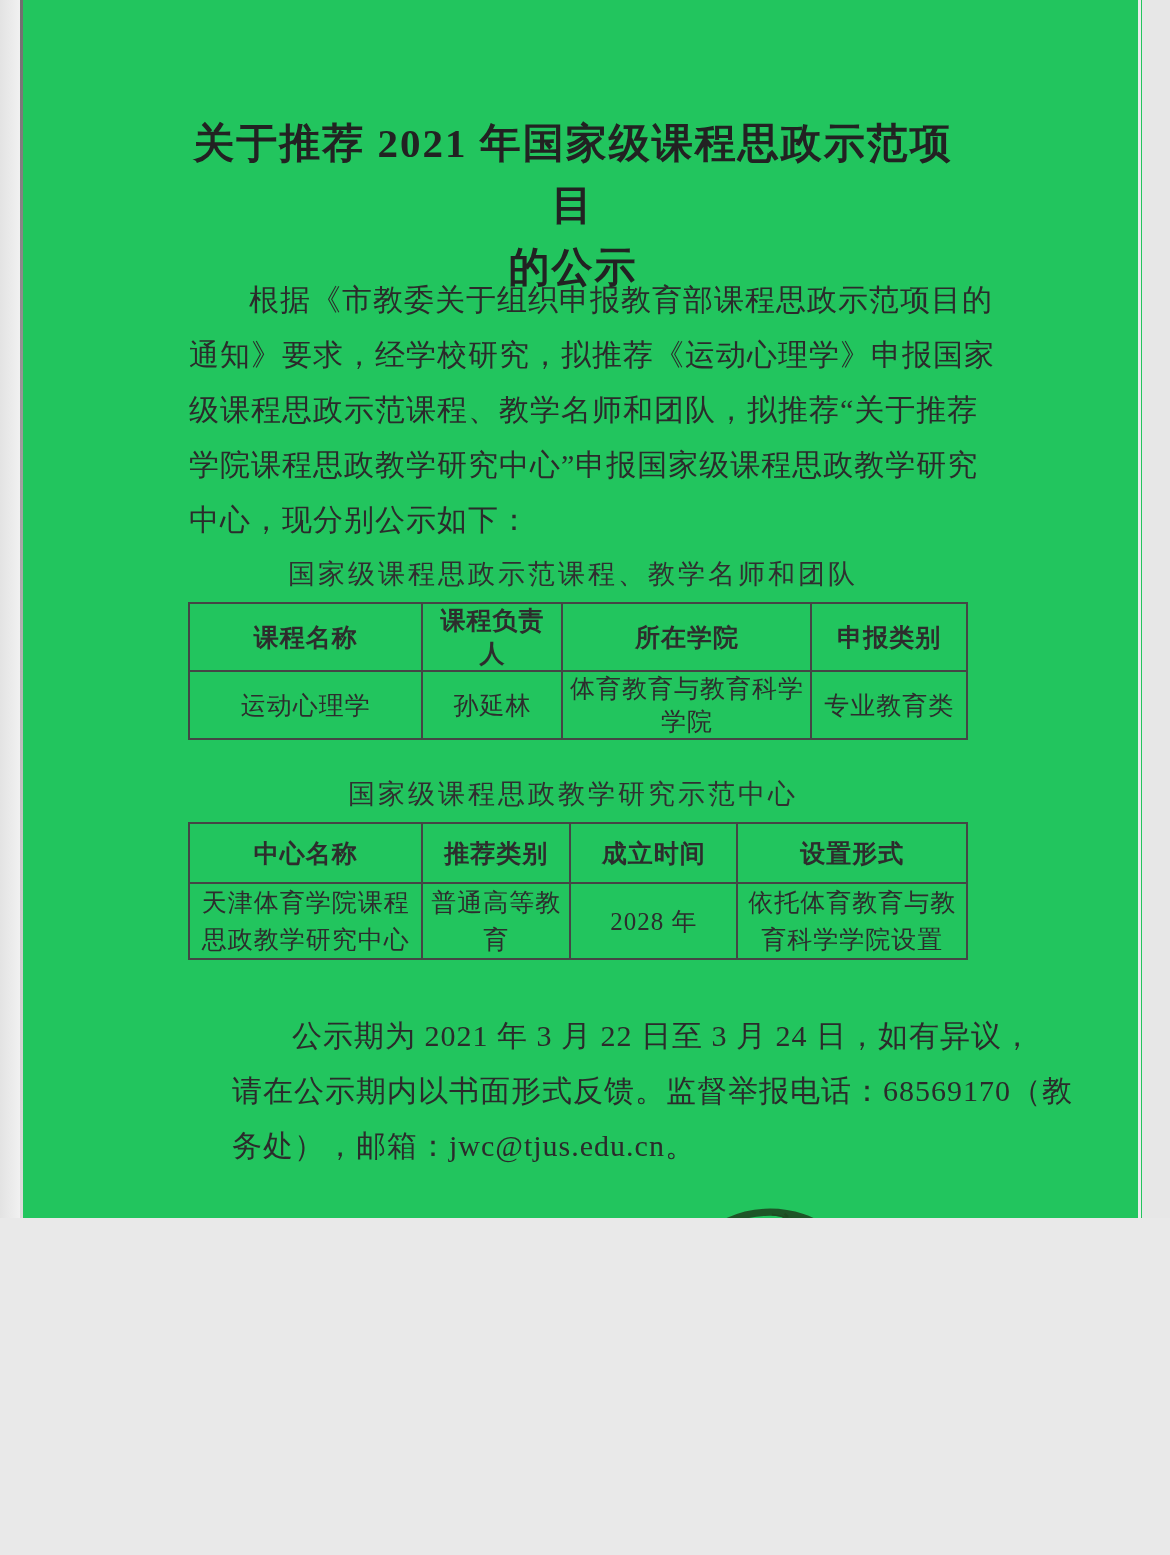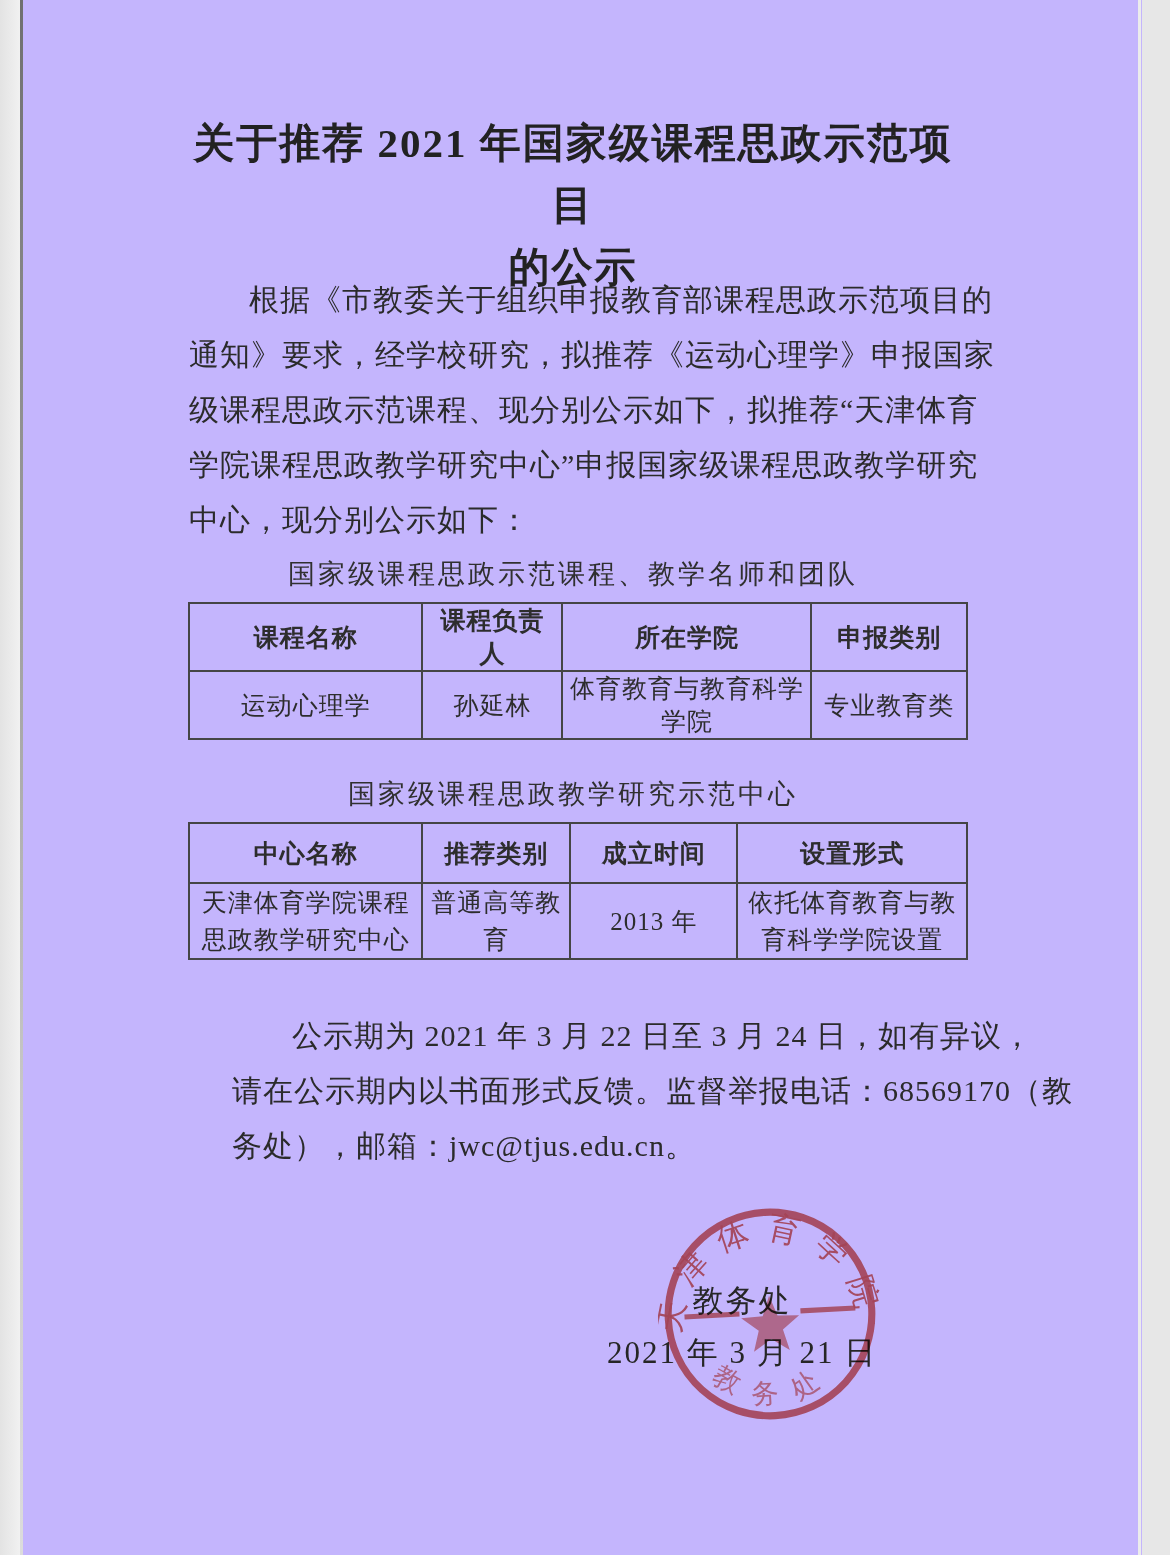--- a/index.html
+++ b/index.html
@@ -1,18 +1,18 @@
 <!DOCTYPE html>
 <html><head>
 <meta charset="utf-8">
 <style>
   html,body { margin:0; padding:0; background:#e9e9e9; }
   .page {
-    position:relative; width:1170px; height:1555px;
-    background:#c4b5fd; overflow:hidden;
+    position:relative; width:1170px; height:1218px;
+    background:#22c55e; overflow:hidden;
     font-family:"Liberation Serif","DejaVu Serif",serif;
     color:#2b2b2b;
   }
   
   .edge-left {
     position:absolute; left:0; top:0; bottom:0; width:20px;
     background:linear-gradient(to right,#e3e3e3,#f1f1f1);
   }
   .edge-left-line {
     position:absolute; left:20px; top:0; bottom:0; width:3px;
@@ -98,21 +98,21 @@
   <div class="content">
 
     <div class="title">
       <div>关于推荐 2021 年国家级课程思政示范项目</div>
       <div>的公示</div>
     </div>
 
     <div class="para para1">
       <div class="line first">根据《市教委关于组织申报教育部课程思政示范项目的</div>
       <div class="line">通知》要求，经学校研究，拟推荐《运动心理学》申报国家</div>
-      <div class="line">级课程思政示范课程、现分别公示如下，拟推荐“天津体育</div>
+      <div class="line">级课程思政示范课程、教学名师和团队，拟推荐“关于推荐</div>
       <div class="line">学院课程思政教学研究中心”申报国家级课程思政教学研究</div>
       <div class="line last">中心，现分别公示如下：</div>
     </div>
 
     <div class="table-caption caption1">国家级课程思政示范课程、教学名师和团队</div>
 
     <table class="doc-table table1">
       <colgroup>
           <col class="t1c1">
           <col class="t1c2">
@@ -151,21 +151,21 @@
           <th>中心名称</th>
           <th>推荐类别</th>
           <th>成立时间</th>
           <th>设置形式</th>
         </tr>
       </thead>
       <tbody>
         <tr>
           <td>天津体育学院课程思政教学研究中心</td>
           <td>普通高等教育</td>
-          <td>2013 年</td>
+          <td>2028 年</td>
           <td>依托体育教育与教育科学学院设置</td>
         </tr>
       </tbody>
     </table>
 
     <div class="para para2">
       <div class="line first">公示期为 2021 年 3 月 22 日至 3 月 24 日，如有异议，</div>
       <div class="line">请在公示期内以书面形式反馈。监督举报电话：68569170（教</div>
       <div class="line last">务处），邮箱：jwc@tjus.edu.cn。</div>
     </div>

